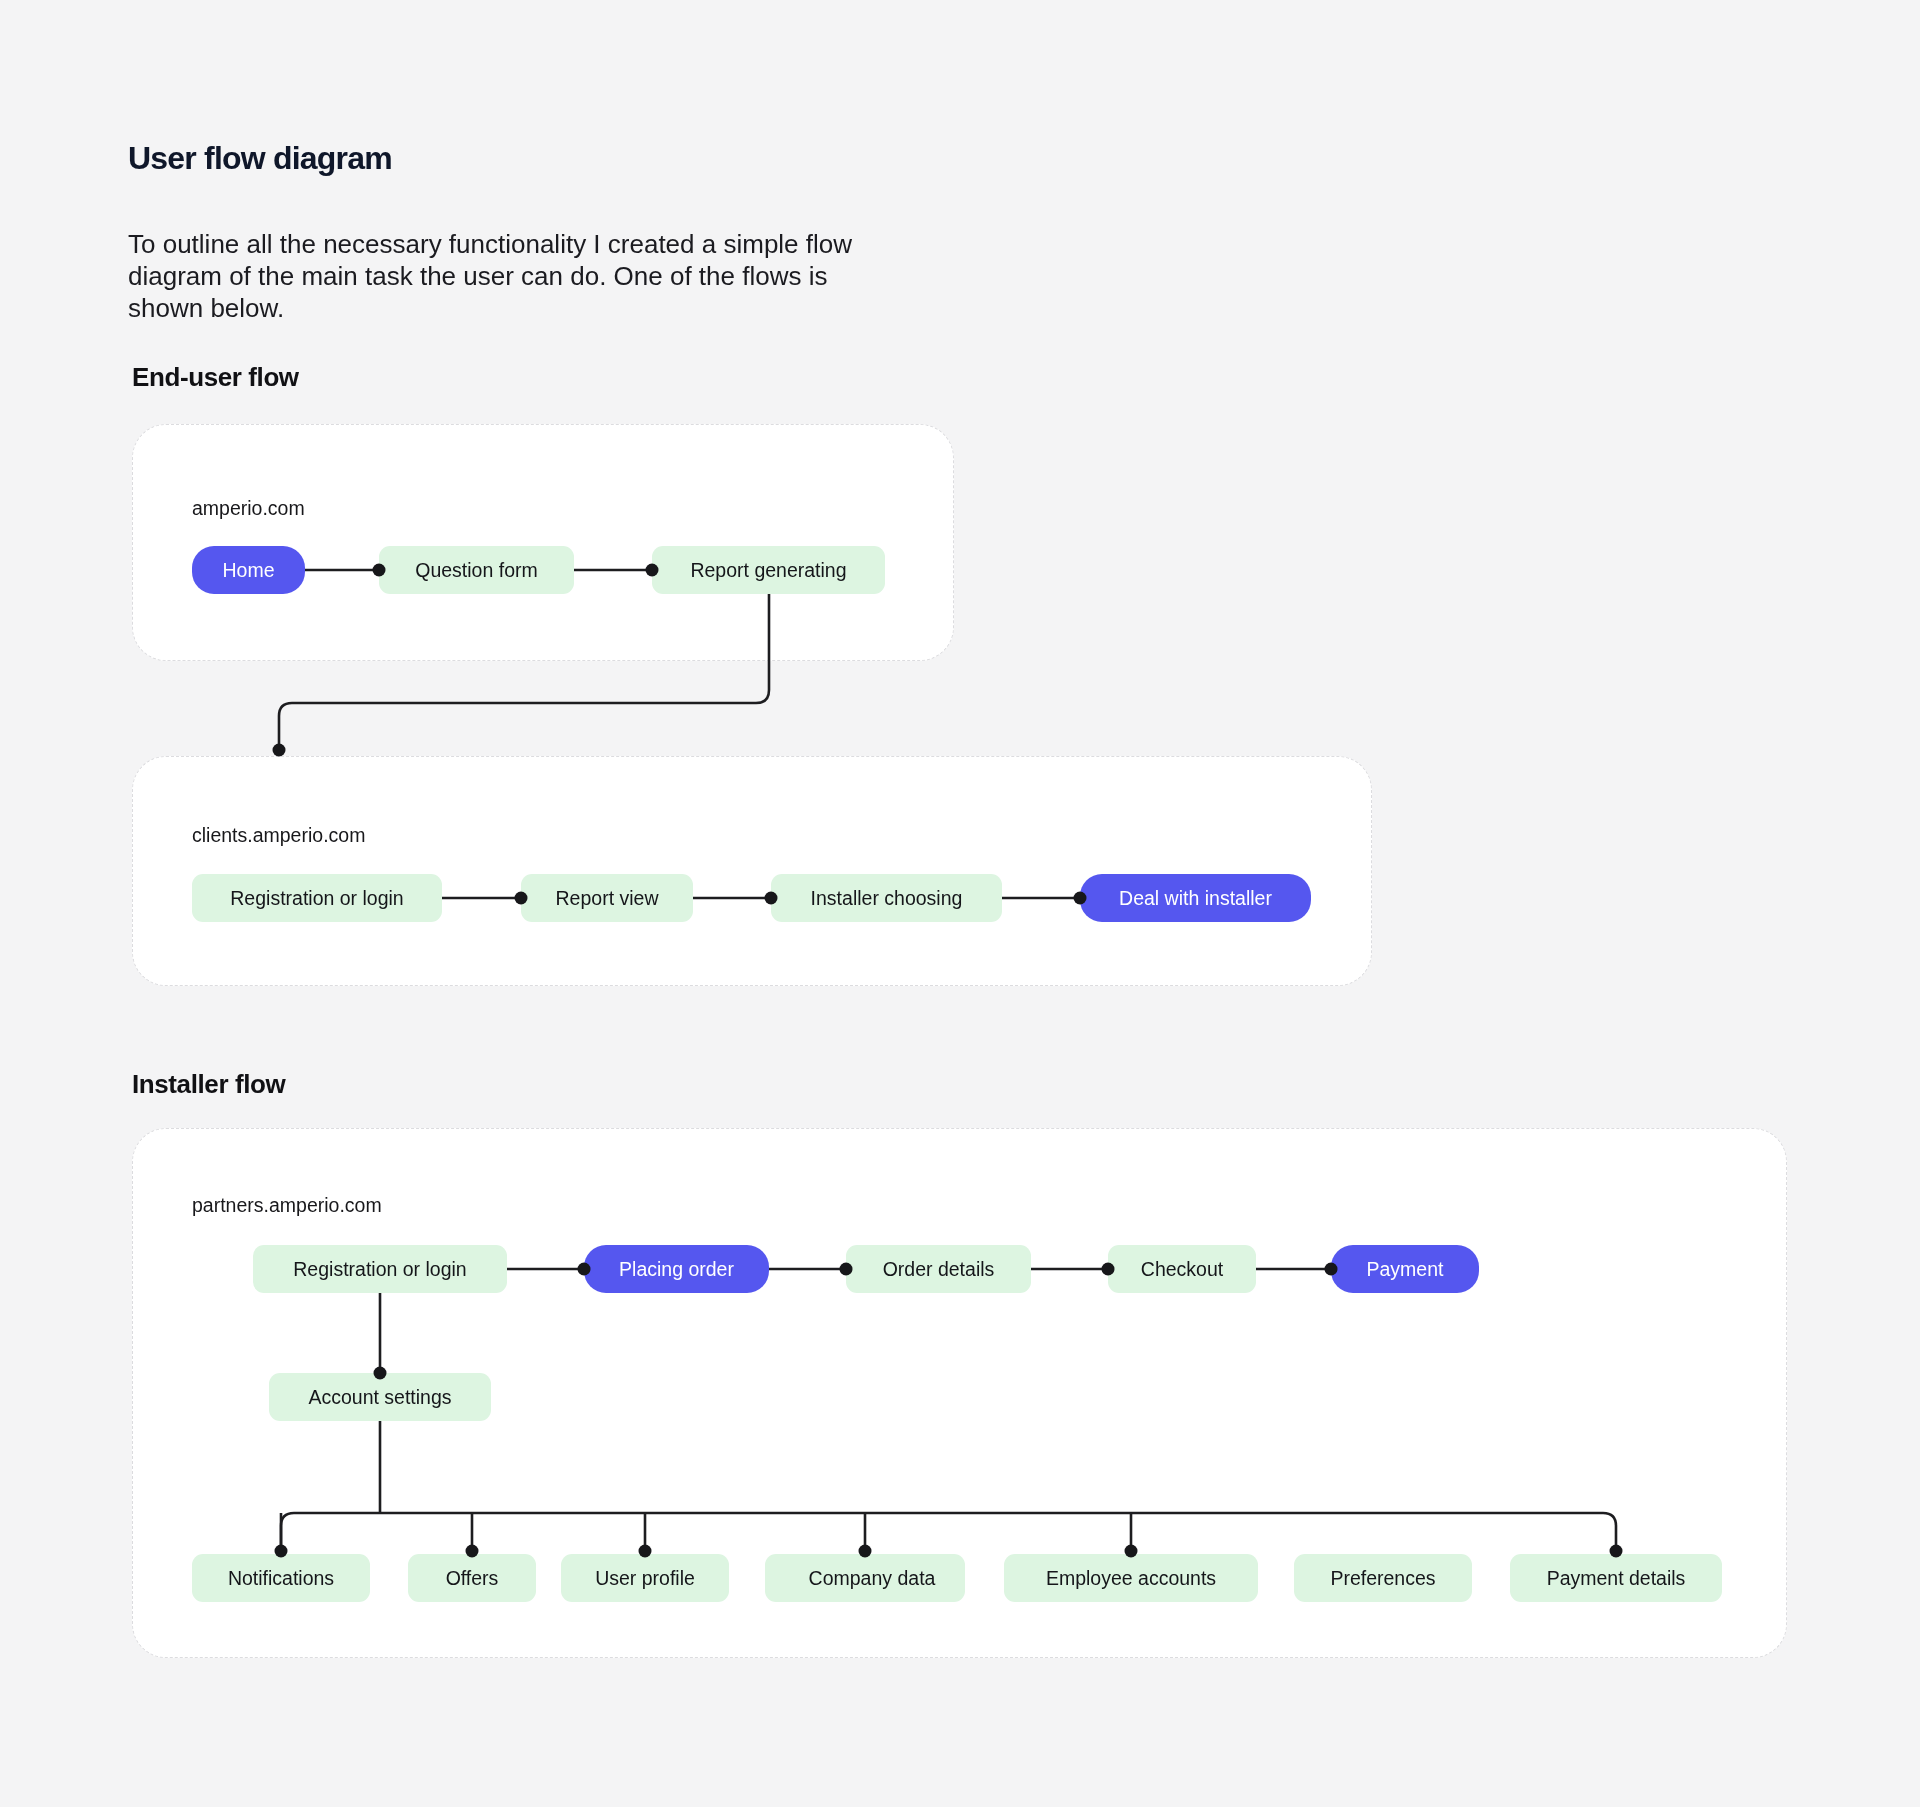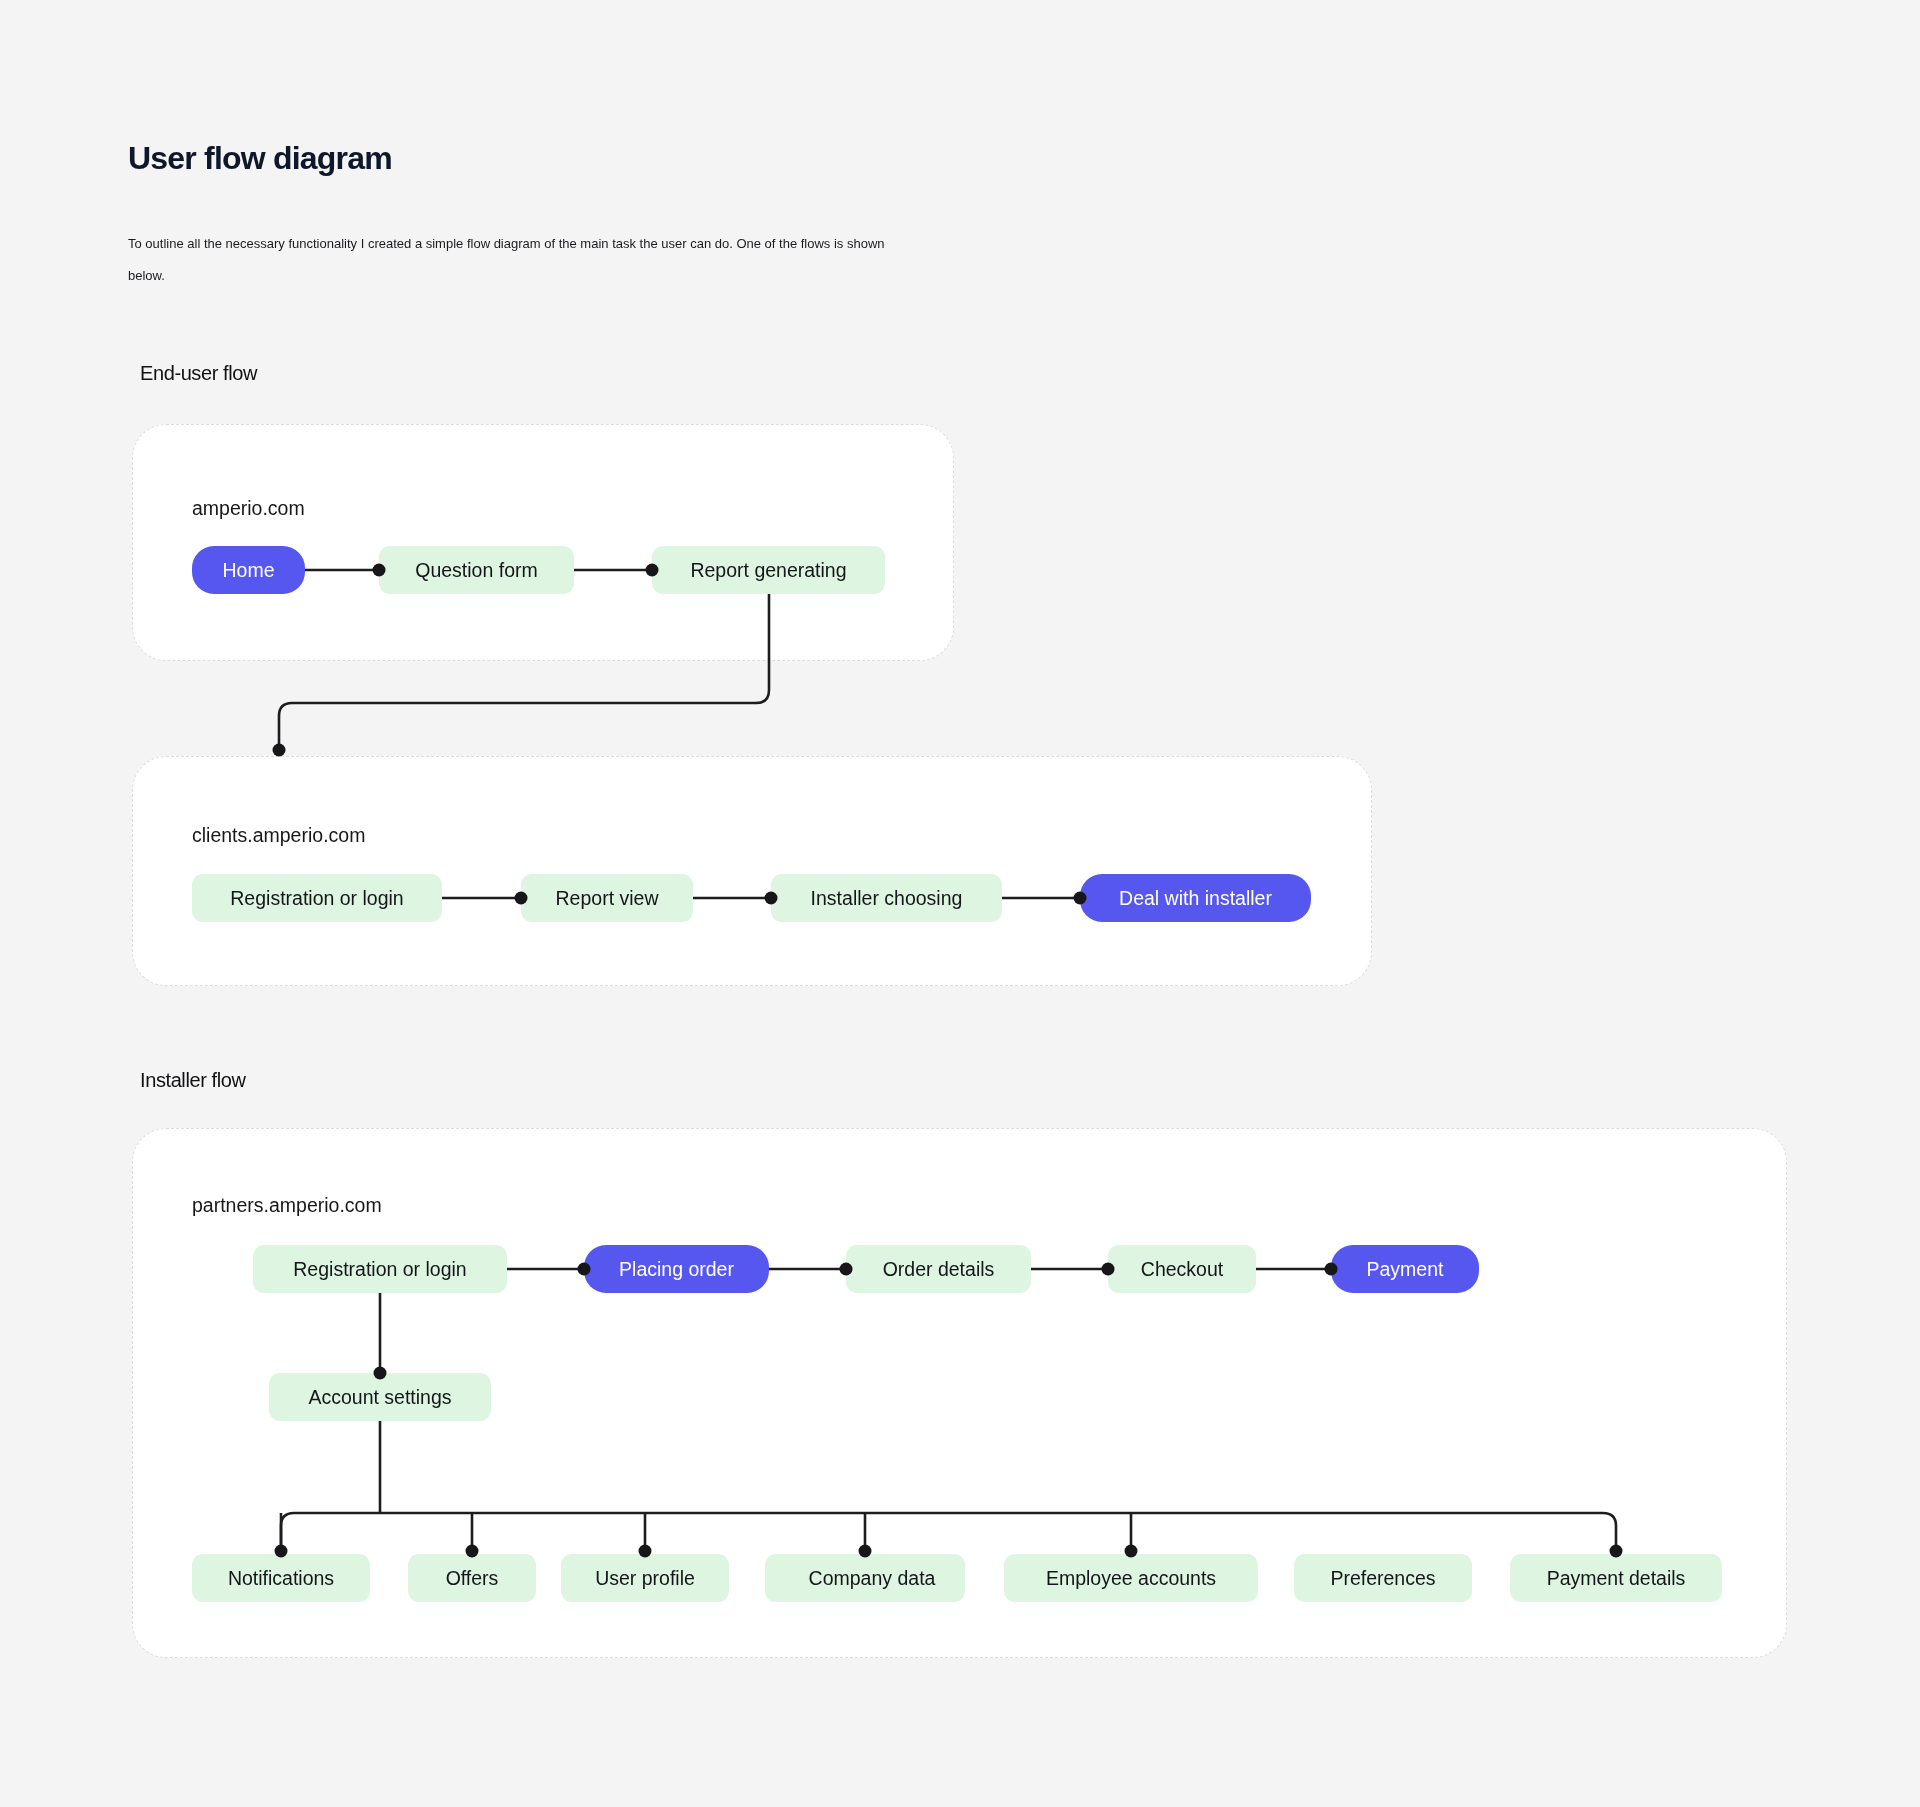--- a/index.html
+++ b/index.html
@@ -27,31 +27,31 @@
     font-size: 32px;
     font-weight: 700;
     letter-spacing: -0.8px;
     color: #0f172a;
   }
 
   .desc {
     position: absolute;
     left: 128px;
     top: 228px;
-    font-size: 13px;
+    font-size: 26px;
     line-height: 32px;
     color: #1b1b20;
     max-width: 760px;
   }
 
   .section-title {
     position: absolute;
-    left: 140px;
-    font-size: 20px;
-    font-weight: 400;
+    left: 132px;
+    font-size: 26px;
+    font-weight: 700;
     letter-spacing: -0.4px;
     color: #111114;
   }
   .section-title.enduser  { top: 362px; }
   .section-title.installer{ top: 1060px; margin-top: 9px; }
 
   
   .panel {
     position: absolute;
     background: #ffffff;

